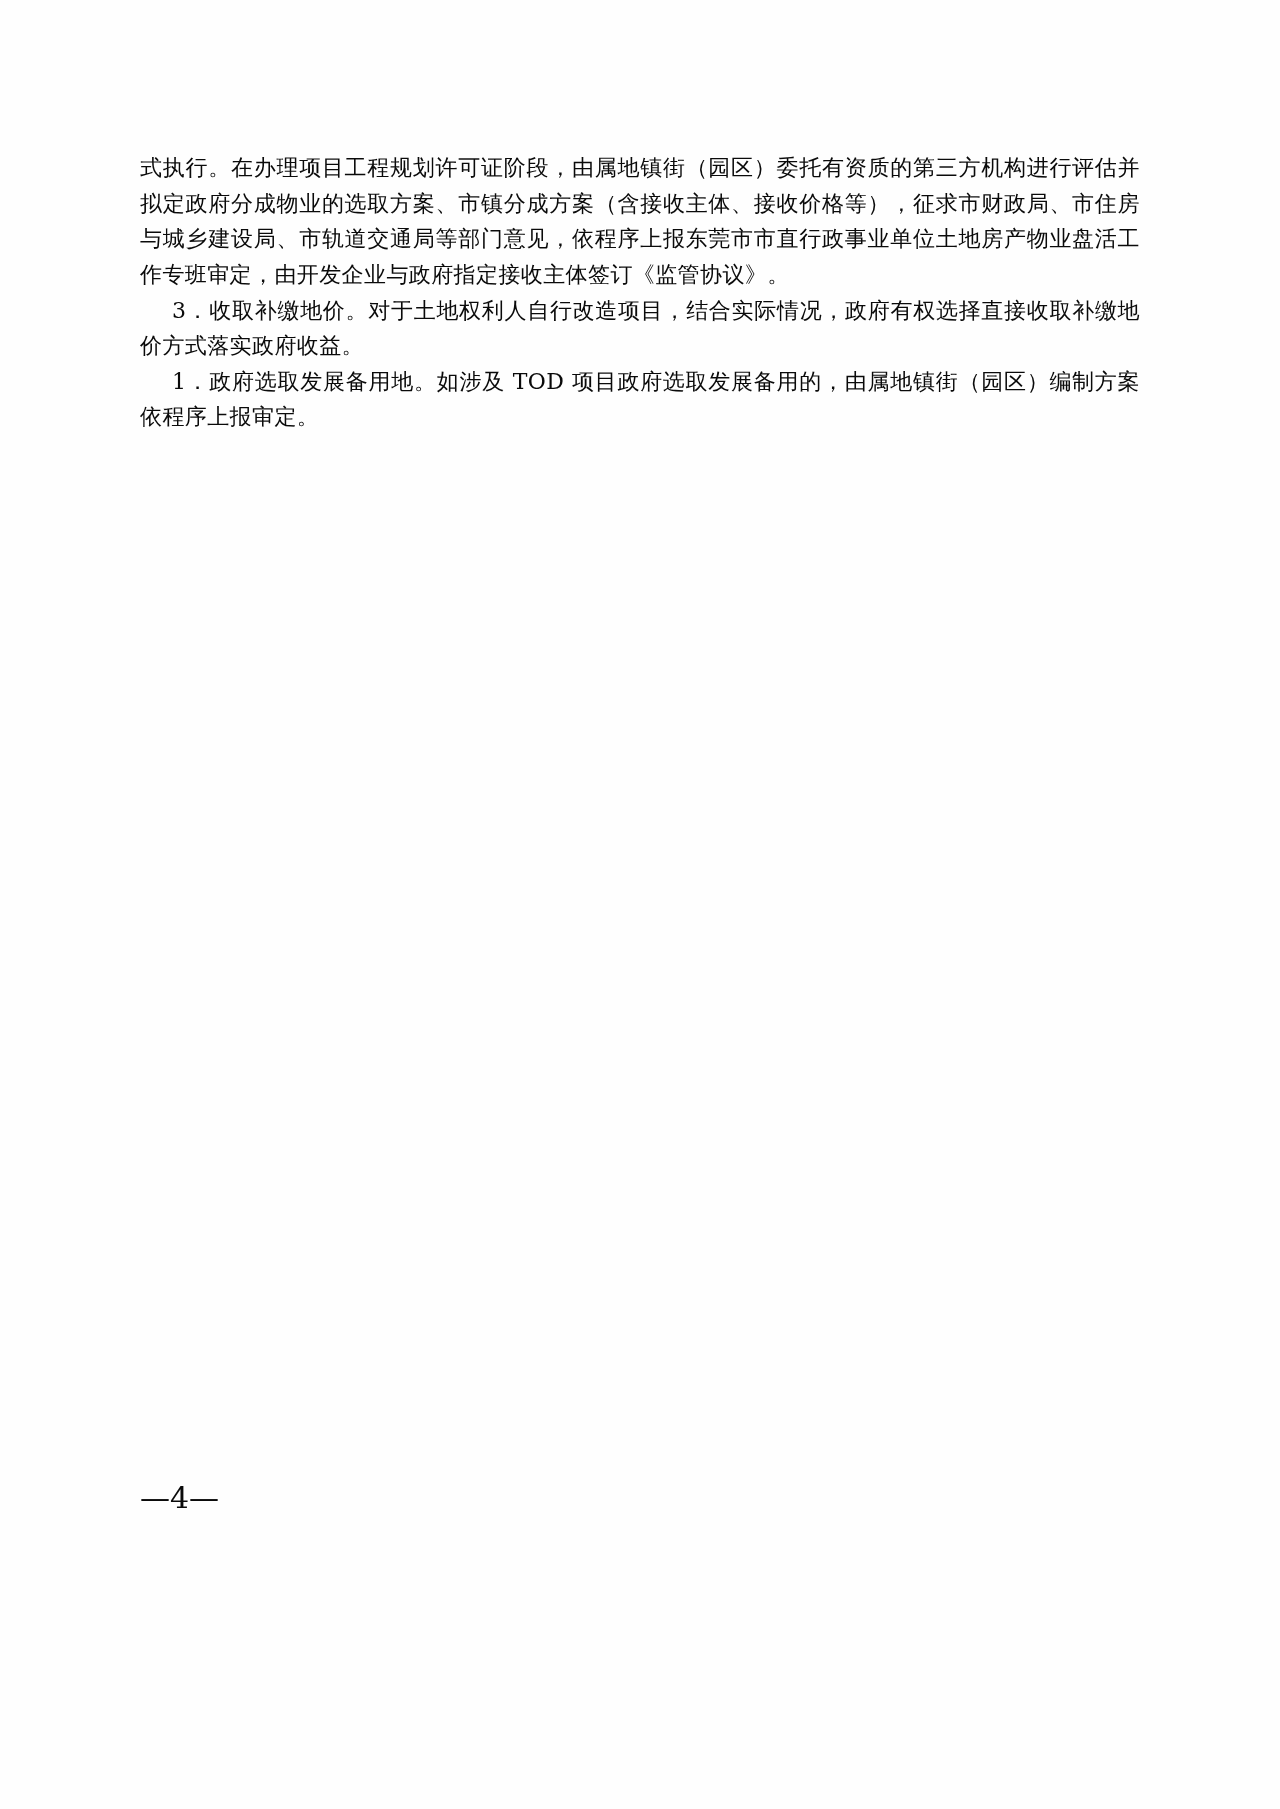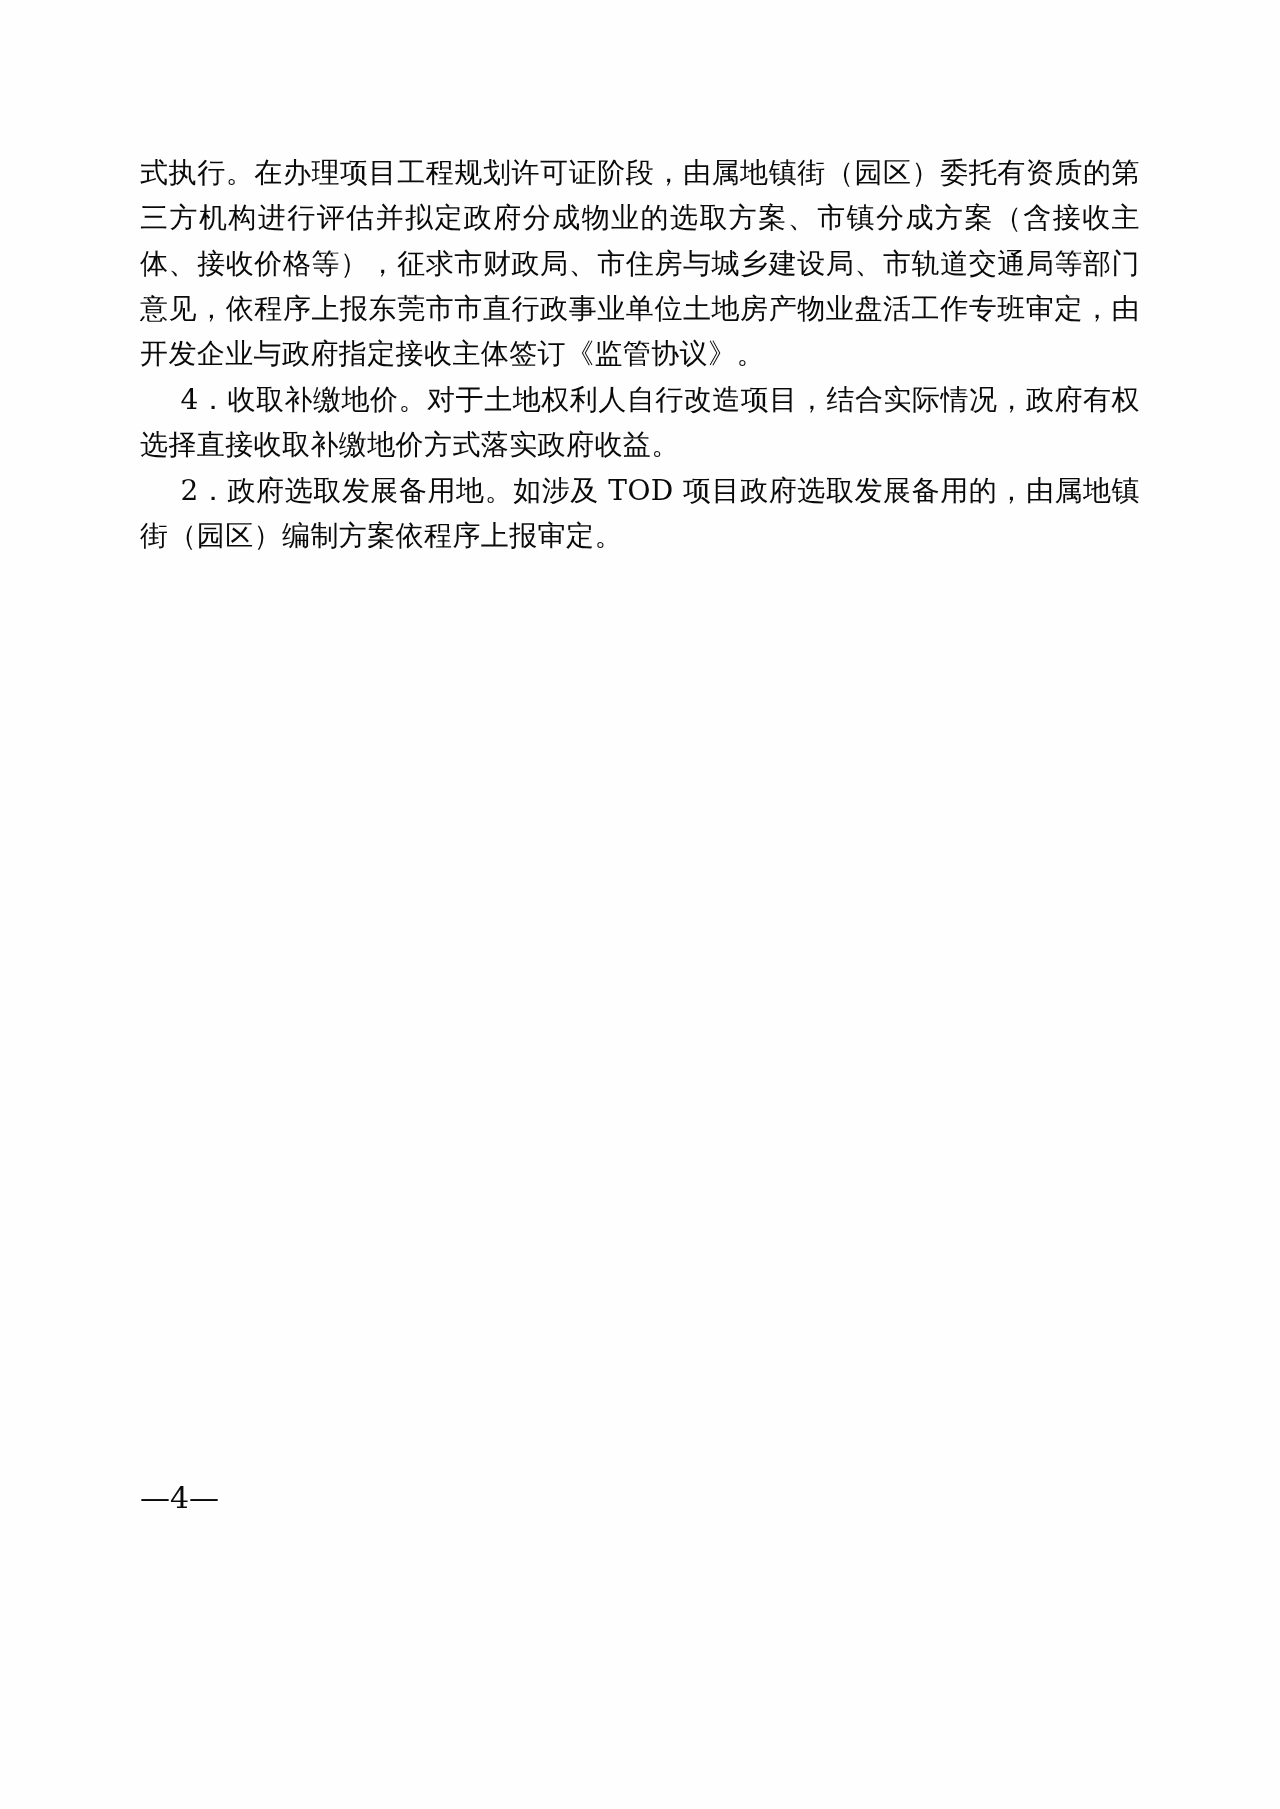--- a/index.html
+++ b/index.html
@@ -23,21 +23,21 @@
     height: 1809px;
     background: #fefefe;
   }
   .content {
     position: absolute;
     left: 140px;
     top: 150px;
     width: 1000px;
   }
   .para {
-    font-size: 28px;
+    font-size: 22px;
     line-height: 1.62;
     letter-spacing: 0.4px;
     text-align: justify;
     text-justify: inter-ideograph;
     margin: 0 0 0 0;
     color: #0a0a0a;
     font-family: "DejaVu Serif", "Liberation Serif", serif;
     text-indent: 0;
     word-break: break-all;
   }
@@ -61,22 +61,22 @@
 </head>
 <body>
 
 <div class="page">
 
   <div class="content">
 
     <p class="para">式执行。在办理项目工程规划许可证阶段，由属地镇街（园区）委托有资质的第三方机构进行评估并拟定政府分成物业的选取方案、市镇分成方案（含接收主体、接收价格等），征求市财政局、市住房与城乡建设局、市轨道交通局等部门意见，依程序上报东莞市市直行政事业单位土地房产物业盘活工作专班审定，由开发企业与政府指定接收主体签订《监管协议》。</p>
 
 
-    <p class="para indent-small">4．收取补缴地价。对于土地权利人自行改造项目，结合实际情况，政府有权选择直接收取补缴地价方式落实政府收益。</p>
+    <p class="para indent-small">3．收取补缴地价。对于土地权利人自行改造项目，结合实际情况，政府有权选择直接收取补缴地价方式落实政府收益。</p>
 
-    <p class="para indent-small">2．政府选取发展备用地。如涉及 TOD 项目政府选取发展备用的，由属地镇街（园区）编制方案依程序上报审定。</p>
+    <p class="para indent-small">1．政府选取发展备用地。如涉及 TOD 项目政府选取发展备用的，由属地镇街（园区）编制方案依程序上报审定。</p>
 
 
   </div>
 
   <div class="footer">—4—</div>
 
 </div>
 
 </body></html>

